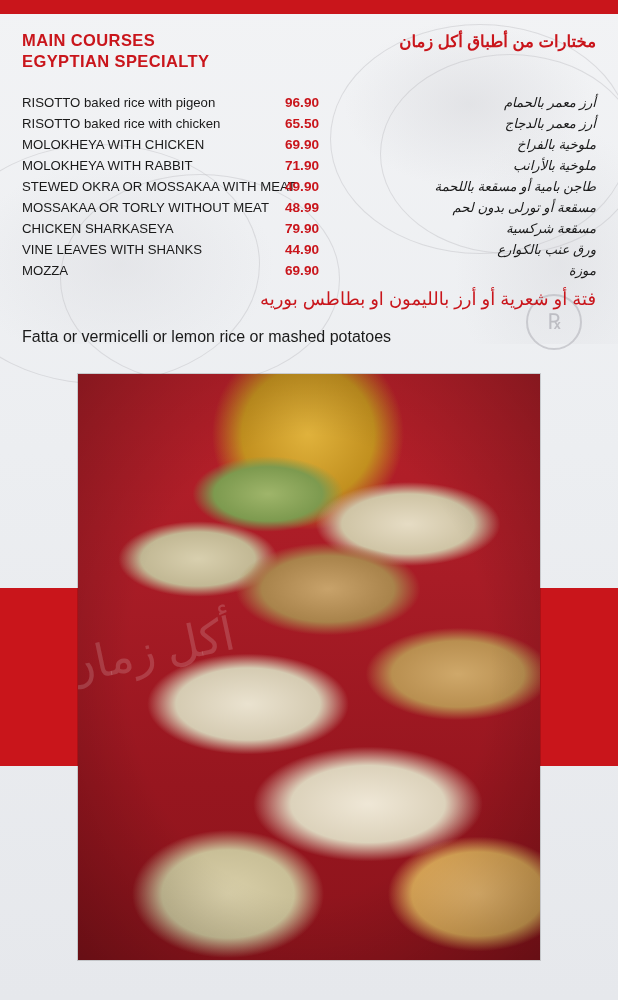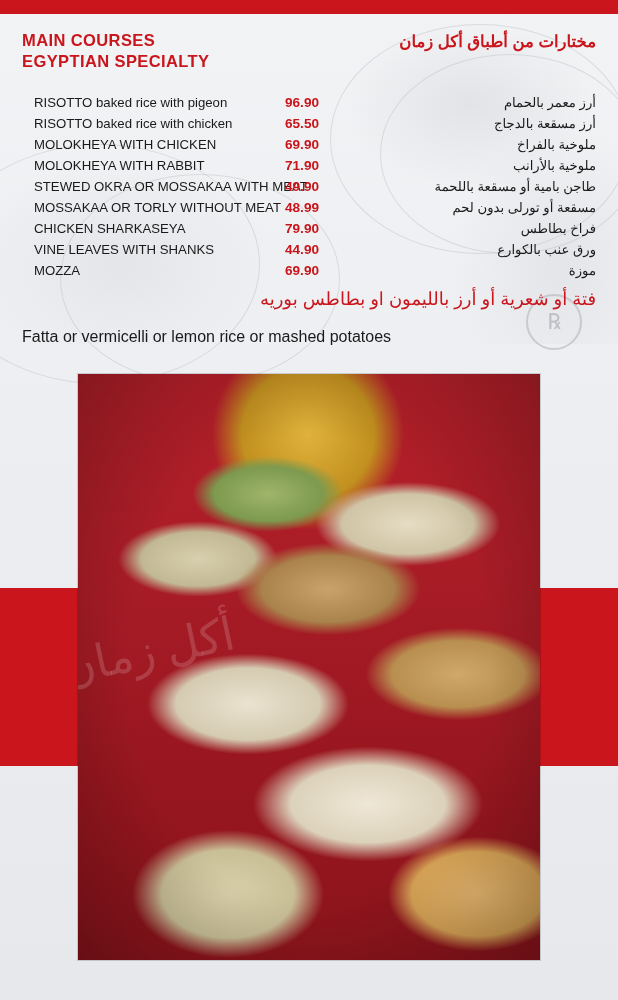--- a/index.html
+++ b/index.html
@@ -67,39 +67,40 @@
     position: absolute;
     left: 22px; top: 92px;
     width: 574px;
   }
   .row {
     position: relative;
     height: 21px;
     line-height: 21px;
   }
   .row .name {
-    position: absolute; left: 12px; top: 0;
+    position: absolute; left: 0; top: 0;
     font-size: 13.2px;
     color: #1a1a1a;
     white-space: nowrap;
   }
   .row .price {
     position: absolute; left: 263px; top: 0;
     font-size: 13.6px;
     font-weight: bold;
     color: #c9151b;
     white-space: nowrap;
     text-align: right;
   }
   .row .ar {
     position: absolute; right: 0; top: 0;
     font-size: 13.2px;
     color: #1a1a1a;
     direction: rtl;
     white-space: nowrap;
+    font-style: italic;
   }
 
   
   .note {
     position: relative;
     height: 22px;
     margin-top: 7px;
   }
   .note .en {
     position: absolute; left: 0; top: 0;
@@ -202,21 +203,21 @@
 
     <div class="row">
       <span class="name">RISOTTO baked rice with pigeon</span>
       <span class="price">96.90</span>
       <span class="ar">أرز معمر بالحمام</span>
     </div>
 
     <div class="row">
       <span class="name">RISOTTO baked rice with chicken</span>
       <span class="price">65.50</span>
-      <span class="ar">أرز مسقعة بالدجاج</span>
+      <span class="ar">أرز معمر بالدجاج</span>
     </div>
 
     <div class="row">
       <span class="name">MOLOKHEYA WITH CHICKEN</span>
       <span class="price">69.90</span>
       <span class="ar">ملوخية بالفراخ</span>
     </div>
 
     <div class="row">
       <span class="name">MOLOKHEYA WITH RABBIT</span>
@@ -232,21 +233,21 @@
 
     <div class="row">
       <span class="name">MOSSAKAA OR TORLY WITHOUT MEAT</span>
       <span class="price">48.99</span>
       <span class="ar">مسقعة أو تورلى بدون لحم</span>
     </div>
 
     <div class="row">
       <span class="name">CHICKEN SHARKASEYA</span>
       <span class="price">79.90</span>
-      <span class="ar">فراخ بطاطس</span>
+      <span class="ar">مسقعة شركسية</span>
     </div>
 
     <div class="row">
       <span class="name">VINE LEAVES WITH SHANKS</span>
       <span class="price">44.90</span>
       <span class="ar">ورق عنب بالكوارع</span>
     </div>
 
     <div class="row">
       <span class="name">MOZZA</span>

